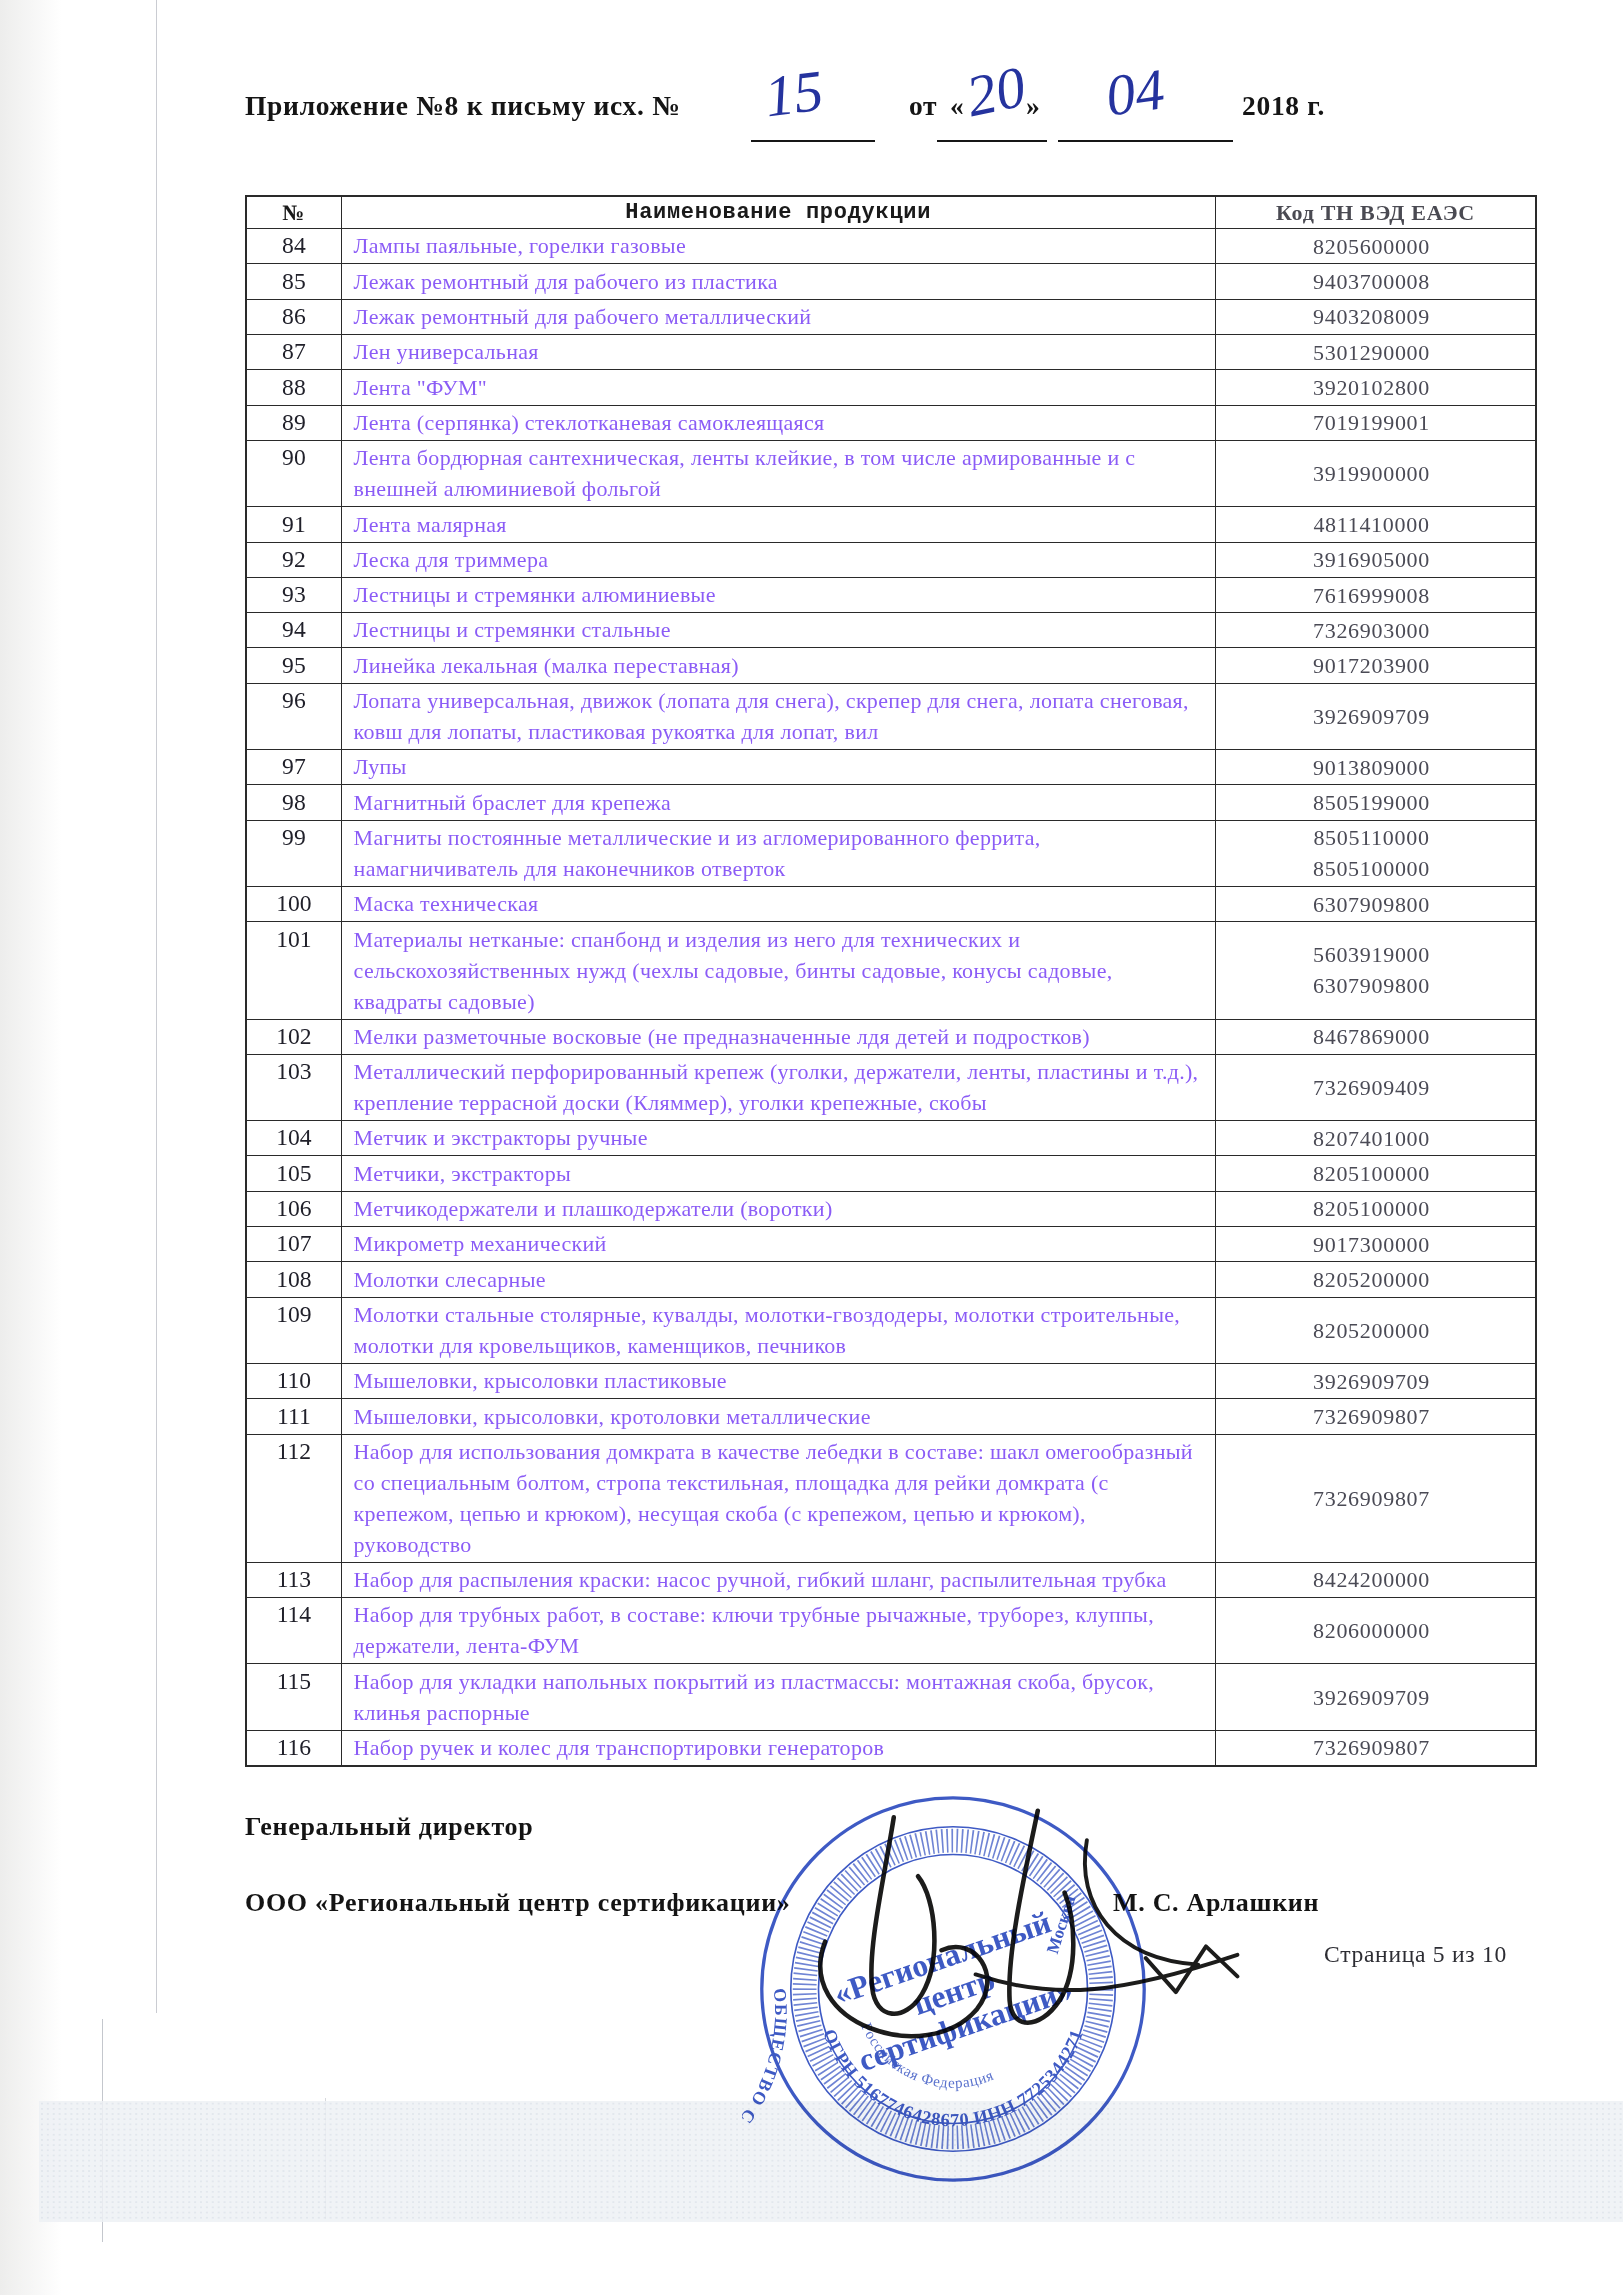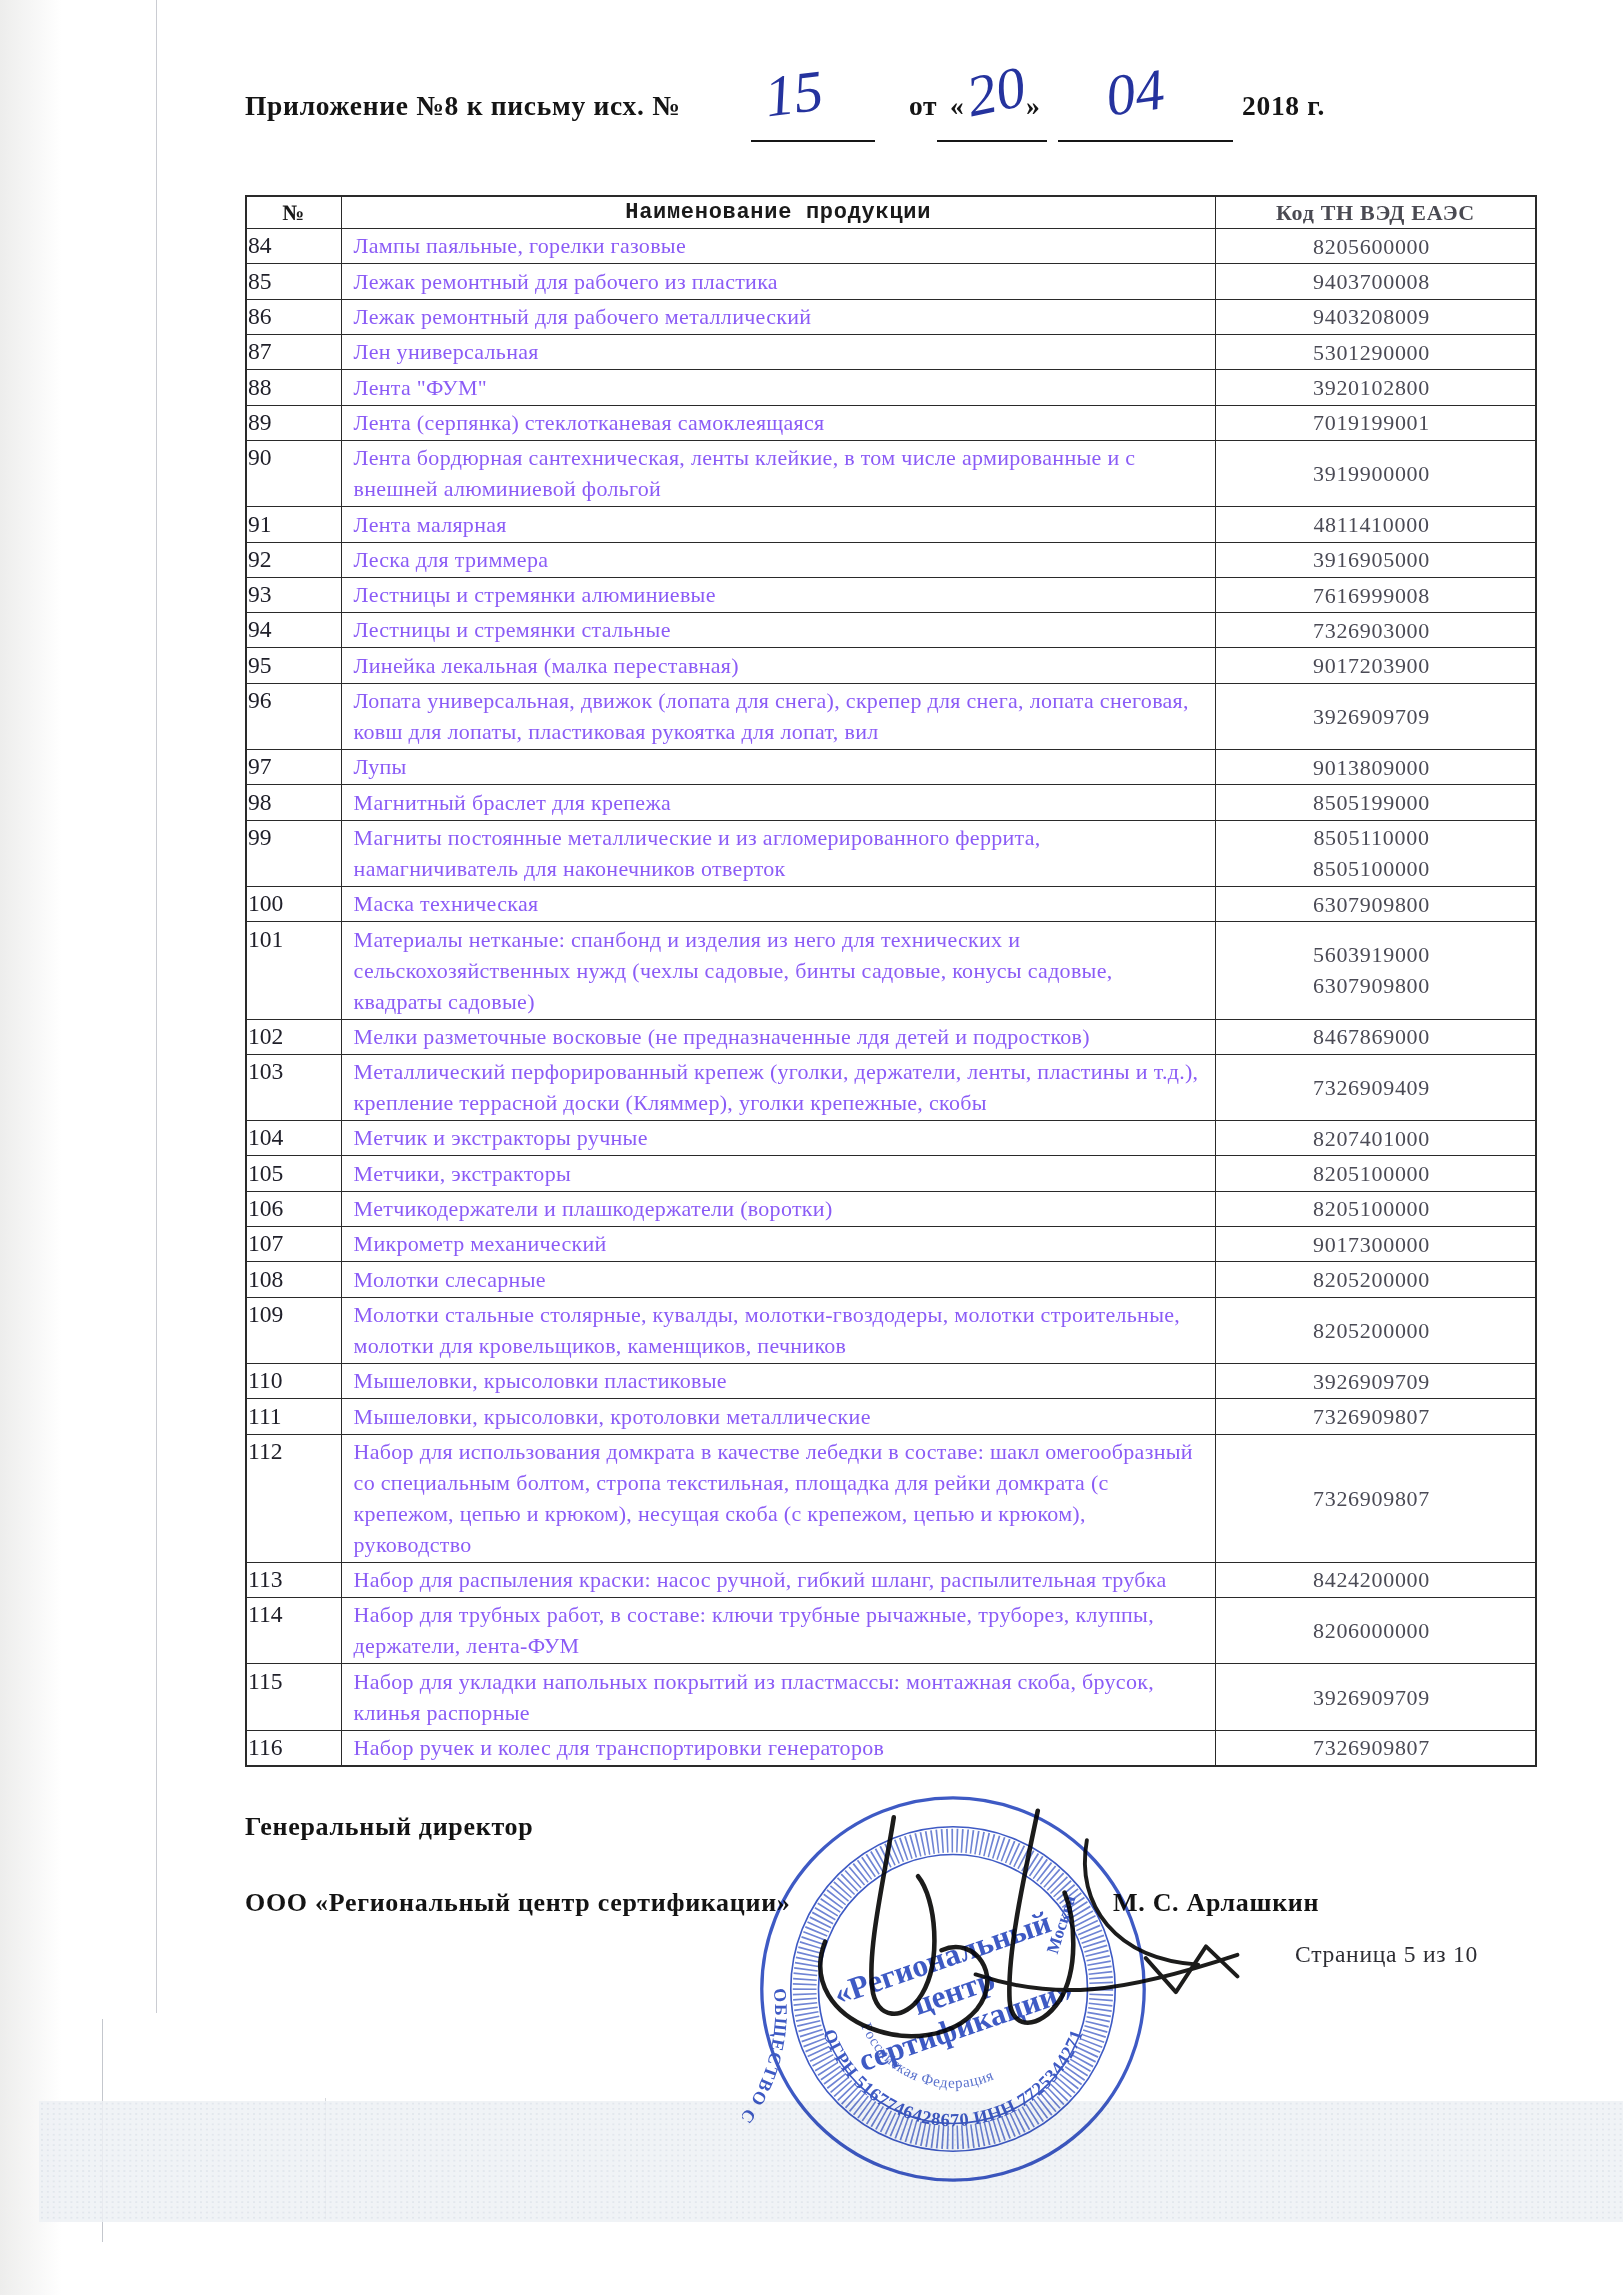--- a/index.html
+++ b/index.html
@@ -28,21 +28,21 @@
   
   .tbl-wrap{position:absolute;left:245px;top:195px;width:1269px;}
   table{border-collapse:collapse;width:100%;table-layout:fixed;}
   table,th,td{border:1.3px solid #2a2a2a;}
   table{border-width:2px;}
   th{font-size:22px;font-weight:bold;padding:2.6px 3.9px;letter-spacing:0.7px;}
   th.h-num{width:86px;}
   th.h-name{width:865px;font-family:Liberation Mono, monospace;}
   th.h-code{width:312px;color:#4a4a52;}
   td{font-size:22px;line-height:31px;}
-  td.c-num{text-align:left;vertical-align:top;padding-top:1.3px;font-size:23.6px;color:#20202a;}
+  td.c-num{text-align:center;vertical-align:top;padding-top:1.3px;font-size:23.6px;color:#20202a;}
   td.c-name{padding:1.3px 7.9px 2px 11.8px;letter-spacing:0.3px;color:#8b5cf6;font-family:Liberation Serif, serif;}
   td.c-code{text-align:center;vertical-align:middle;padding:1.3px 10.5px 1.3px 2.6px;
     color:#4a4a55;letter-spacing:0.7px;}
   
   .foot{position:absolute;font-weight:bold;font-size:26px;color:#141414;letter-spacing:0.7px;white-space:nowrap;}
   .pageno{position:absolute;font-size:23.6px;color:#2d2d33;letter-spacing:0.7px;white-space:nowrap;}
   
   .stamp{position:absolute;left:742px;top:1778px;width:422px;height:422px;
     mix-blend-mode:multiply;opacity:.93;}
   .stamp text{font-family:"Liberation Serif",serif;}
@@ -313,21 +313,21 @@
             <div>7326909807</div>
           </td>
         </tr>
       </tbody>
   </table>
 </div>
 
 <div class="foot" style="left:245px;top:1812px;">Генеральный директор</div>
 <div class="foot" style="left:245px;top:1888px;">ООО «Региональный центр сертификации»</div>
 <div class="foot" style="left:1113px;top:1888px;">М. С. Арлашкин</div>
-<div class="pageno" style="left:1295px;top:1941px;">Страница 5 из 10</div>
+<div class="pageno" style="left:1324px;top:1941px;">Страница 5 из 10</div>
 
 <svg class="stamp" viewBox="0 0 640 640">
   <defs>
     <path id="ringOuter" d="M 48,320 A 272,272 0 1 1 47.9,319.2"></path>
     <path id="ringInnerBottom" d="M 112,320 A 208,208 0 0 0 528,320"></path>
     <path id="ringInnerBottom2" d="M 170,320 A 150,150 0 0 0 470,320"></path>
   </defs>
   <g fill="none" stroke="#2f4dc0">
     <circle cx="320" cy="320" r="290" stroke-width="5"></circle>
     <circle cx="320" cy="320" r="246" stroke-width="2.5"></circle>

